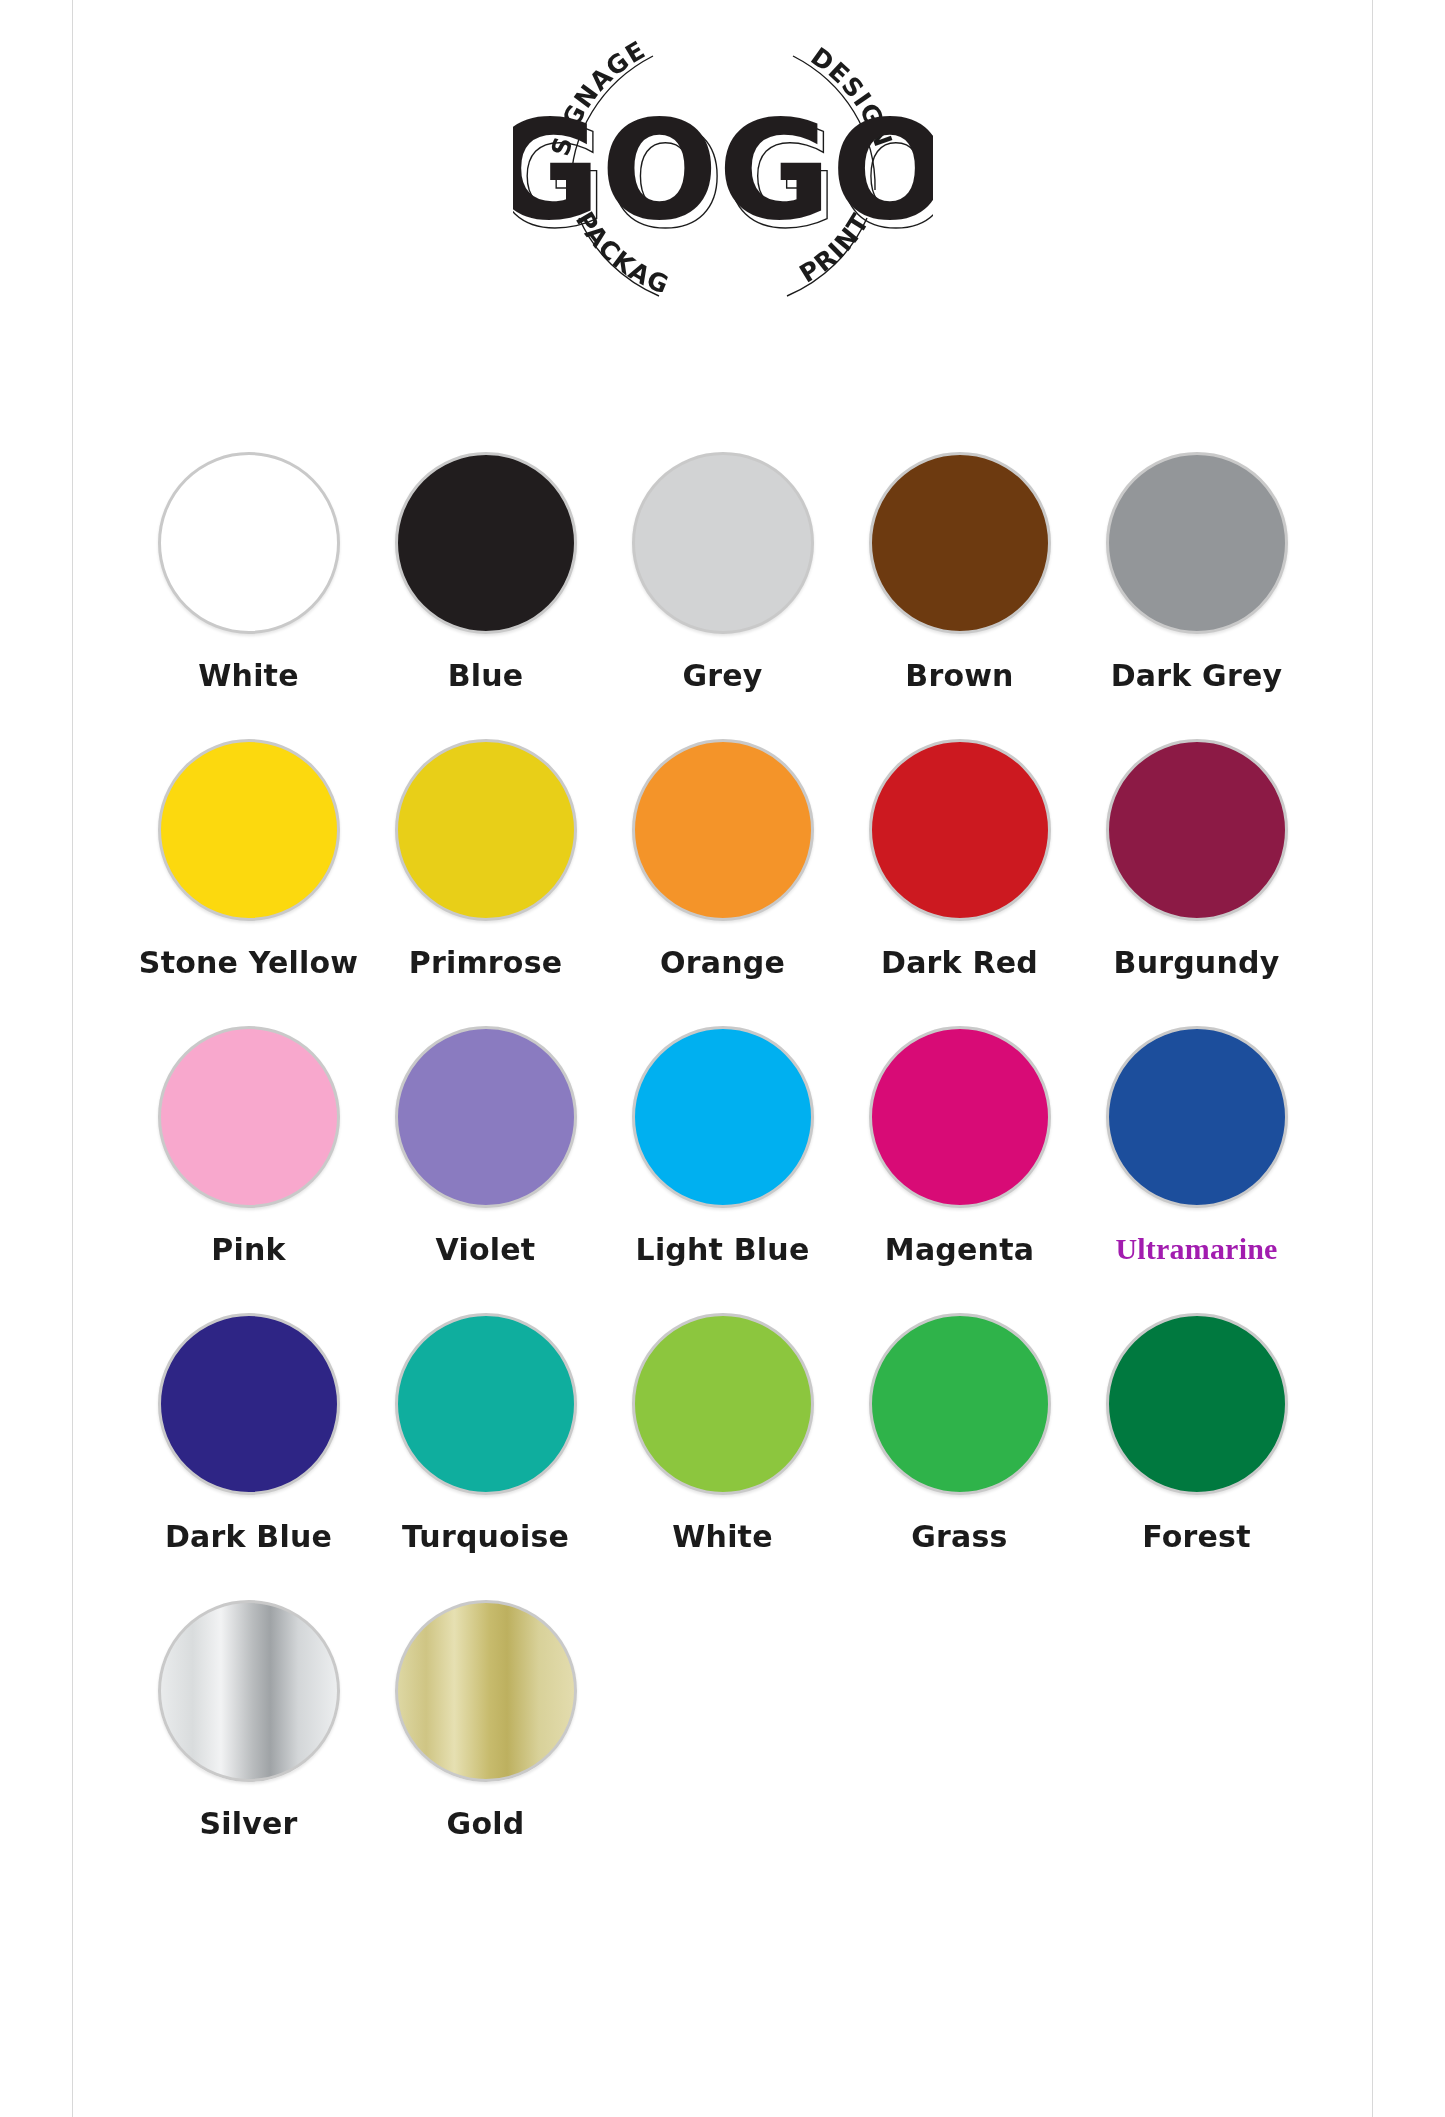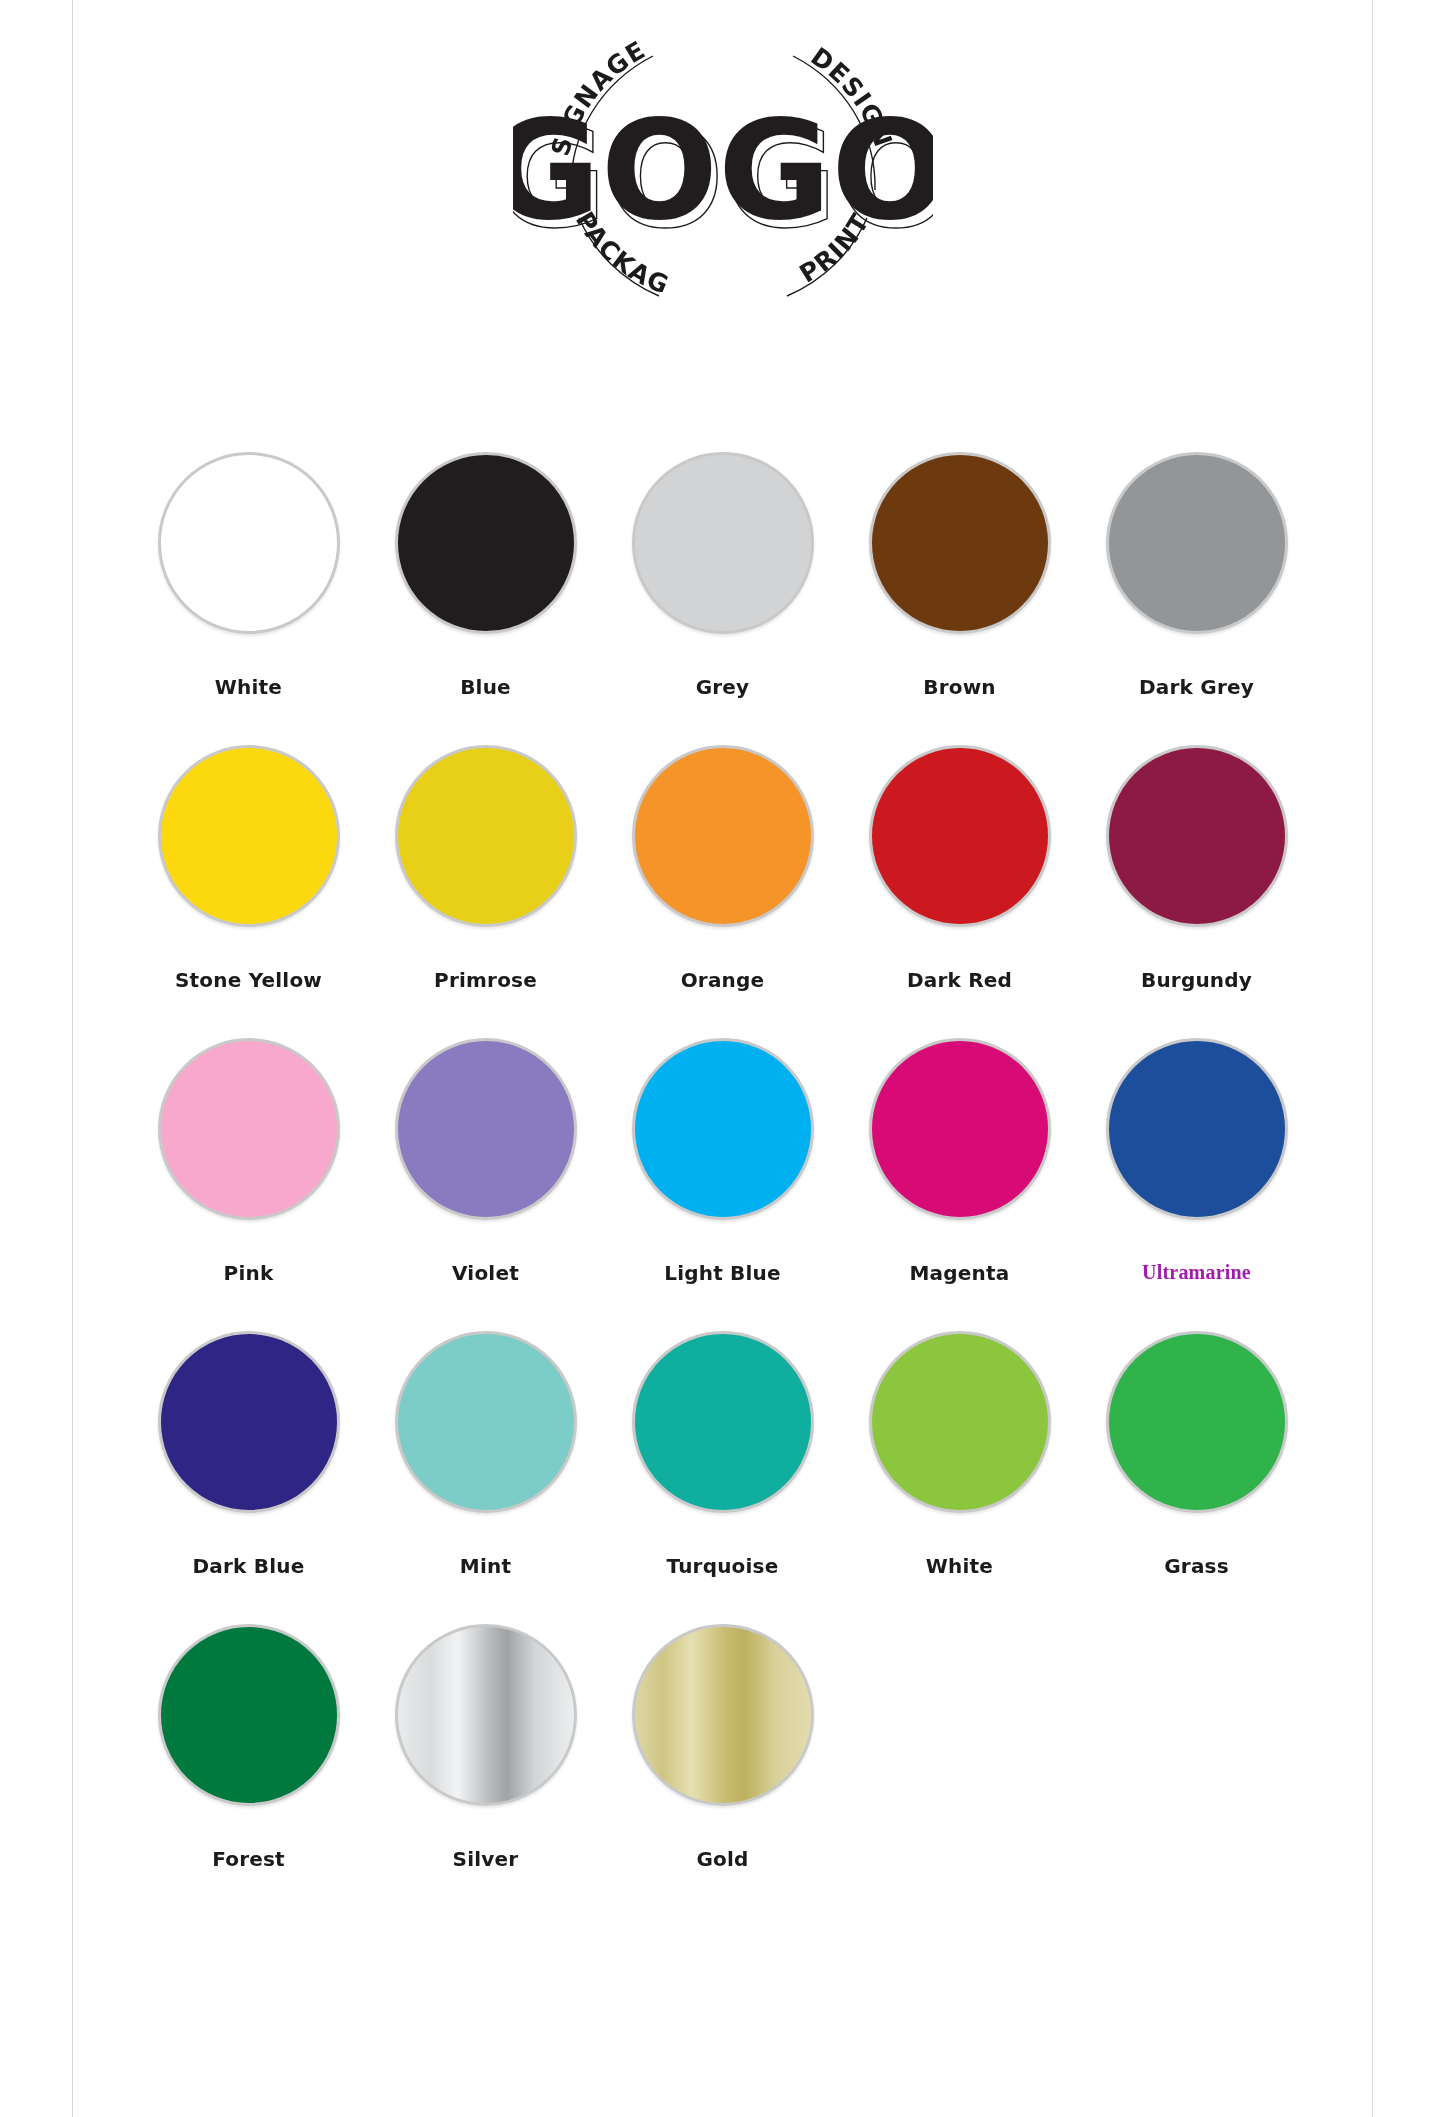--- a/index.html
+++ b/index.html
@@ -58,22 +58,22 @@
     align-items: center;
   }
   .swatch-disc {
     width: 182px;
     height: 182px;
     border-radius: 50%;
     border: 3px solid #c9c9c9;
     box-shadow: 0 2px 3px rgba(0,0,0,0.10);
   }
   .swatch-label {
-    margin-top: 41px;
-    font-size: 20px;
+    margin-top: 24px;
+    font-size: 30px;
     font-weight: 700;
     color: #1b1b1b;
     letter-spacing: 0.2px;
     text-align: center;
     white-space: nowrap;
     font-family: "DejaVu Sans", "Liberation Sans", sans-serif;
   }
 </style>
 </head>
 <body>
@@ -176,24 +176,20 @@
       </div>
       <div class="swatch-cell">
         <div class="swatch-disc" style="border-color: rgb(201, 201, 201); background: rgb(28, 78, 156);"></div>
         <div class="swatch-label" style="color: #a21caf; font-family: Liberation Serif, serif;">Ultramarine</div>
       </div>
       <div class="swatch-cell">
         <div class="swatch-disc" style="border-color: rgb(201, 201, 201); background: rgb(46, 37, 133);"></div>
         <div class="swatch-label" style="color: rgb(27, 27, 27);">Dark Blue</div>
       </div>
       <div class="swatch-cell">
-        <div class="swatch-disc" style="border-color: rgb(201, 201, 201); background: rgb(124, 205, 199);"></div>
-        <div class="swatch-label" style="color: rgb(27, 27, 27);">Mint</div>
-      </div>
-      <div class="swatch-cell">
         <div class="swatch-disc" style="border-color: rgb(201, 201, 201); background: rgb(15, 174, 158);"></div>
         <div class="swatch-label" style="color: rgb(27, 27, 27);">Turquoise</div>
       </div>
       <div class="swatch-cell">
         <div class="swatch-disc" style="border-color: rgb(201, 201, 201); background: rgb(140, 198, 62);"></div>
         <div class="swatch-label" style="color: rgb(27, 27, 27);">White</div>
       </div>
       <div class="swatch-cell">
         <div class="swatch-disc" style="border-color: rgb(201, 201, 201); background: rgb(47, 179, 74);"></div>
         <div class="swatch-label" style="color: rgb(27, 27, 27);">Grass</div>

